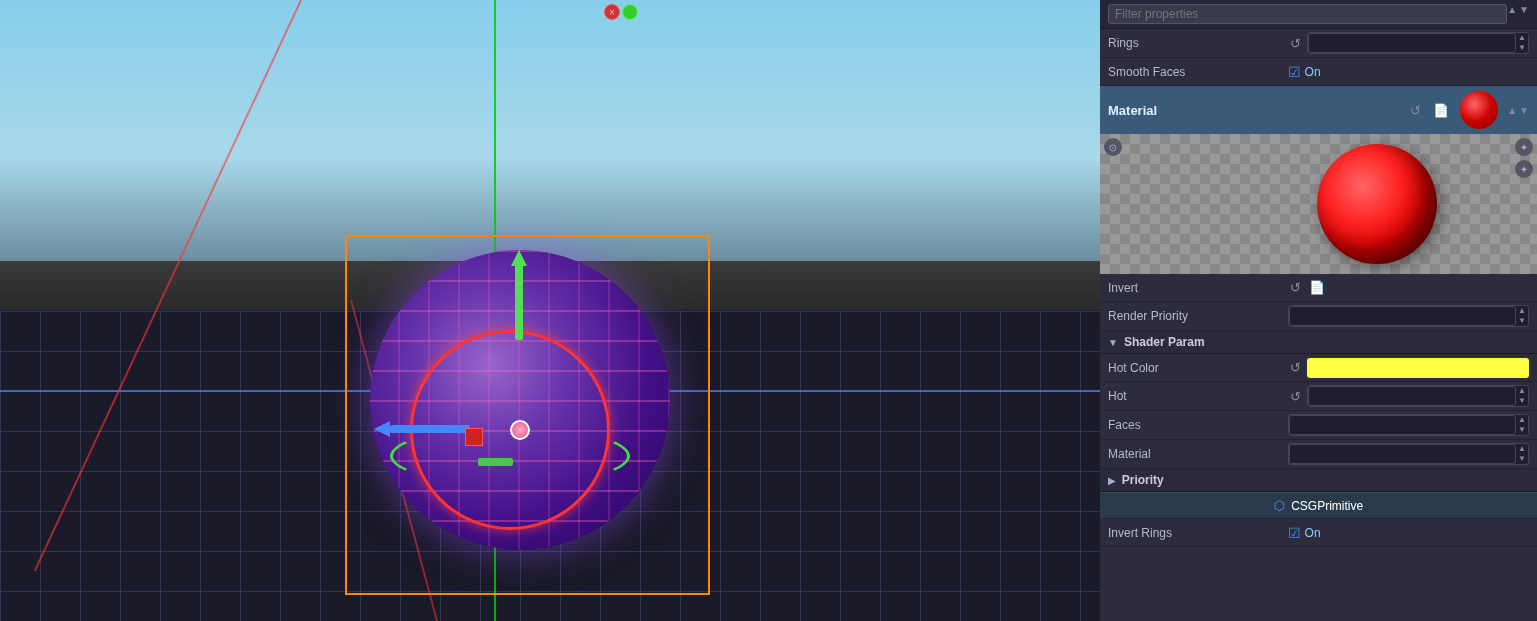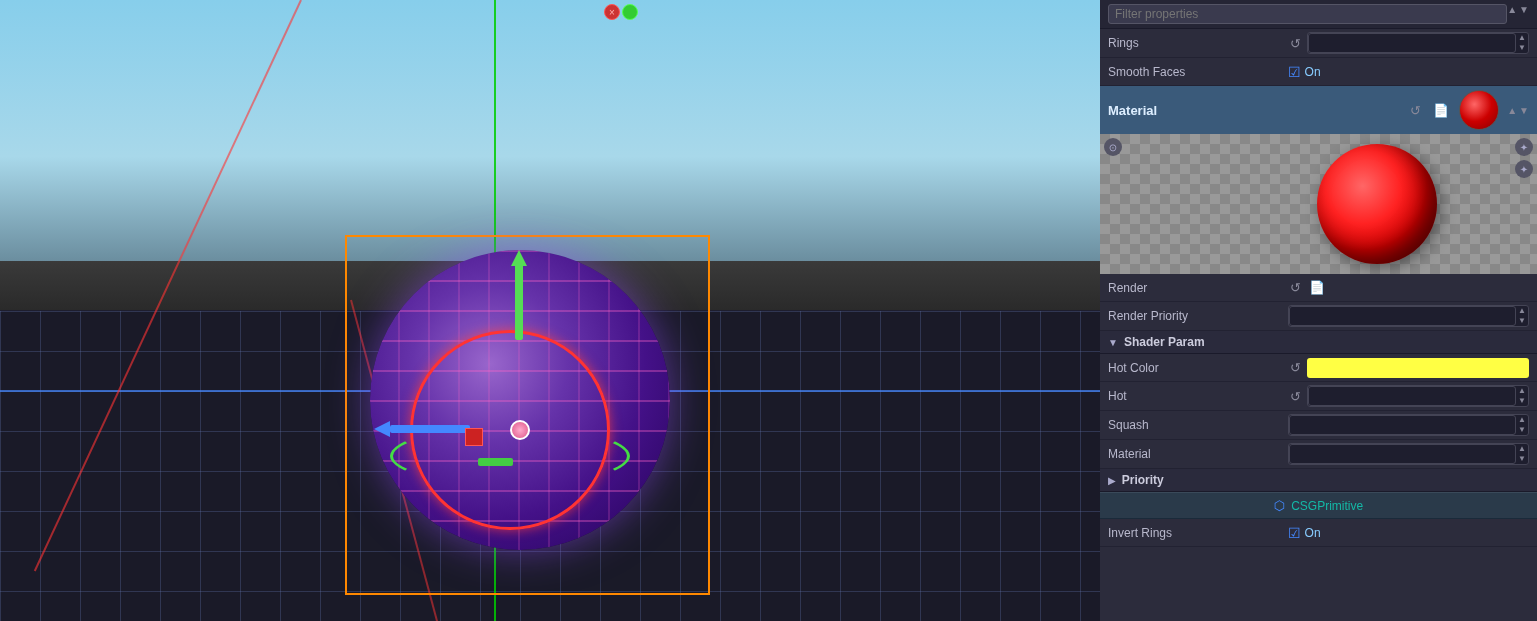--- a/index.html
+++ b/index.html
@@ -466,21 +466,21 @@
       padding: 5px 8px;
       border-top: 1px solid #3a4a5a;
       border-bottom: 1px solid #1a2a3a;
       gap: 6px;
     }
     .csg-icon {
       color: #4488ff;
       font-size: 13px;
     }
     .csg-label {
-      color: #14b8a6;
+      color: #ffffff;
       font-size: 12px;
     }
 
     
     .win-close {
       position: absolute;
       top: 4px;
       right: 480px;
       width: 16px;
       height: 16px;
@@ -639,21 +639,21 @@
         <div class="preview-icon-circle">⊙</div>
       </div>
       <div class="material-sphere-big"></div>
       <div class="preview-icons-right">
         <div class="preview-icon-circle">✦</div>
         <div class="preview-icon-circle">✦</div>
       </div>
     </div>
 
     <div class="prop-row">
-      <div class="prop-label">Render</div>
+      <div class="prop-label">Invert</div>
       <div class="prop-value">
         <button class="prop-icon-btn">↺</button>
         <button class="prop-icon-btn">📄</button>
       </div>
     </div>
 
     <div class="prop-row">
       <div class="prop-label">Render Priority</div>
       <div class="prop-value">
         <div class="num-input-row">
@@ -689,21 +689,21 @@
           <input type="number" style="">
           <div class="up-down">
             <span>▲</span>
             <span>▼</span>
           </div>
         </div>
       </div>
     </div>
 
     <div class="prop-row">
-      <div class="prop-label">Squash</div>
+      <div class="prop-label">Faces</div>
       <div class="prop-value">
         <div class="num-input-row">
           <input type="number" style="">
           <div class="up-down">
             <span>▲</span>
             <span>▼</span>
           </div>
         </div>
       </div>
     </div>

